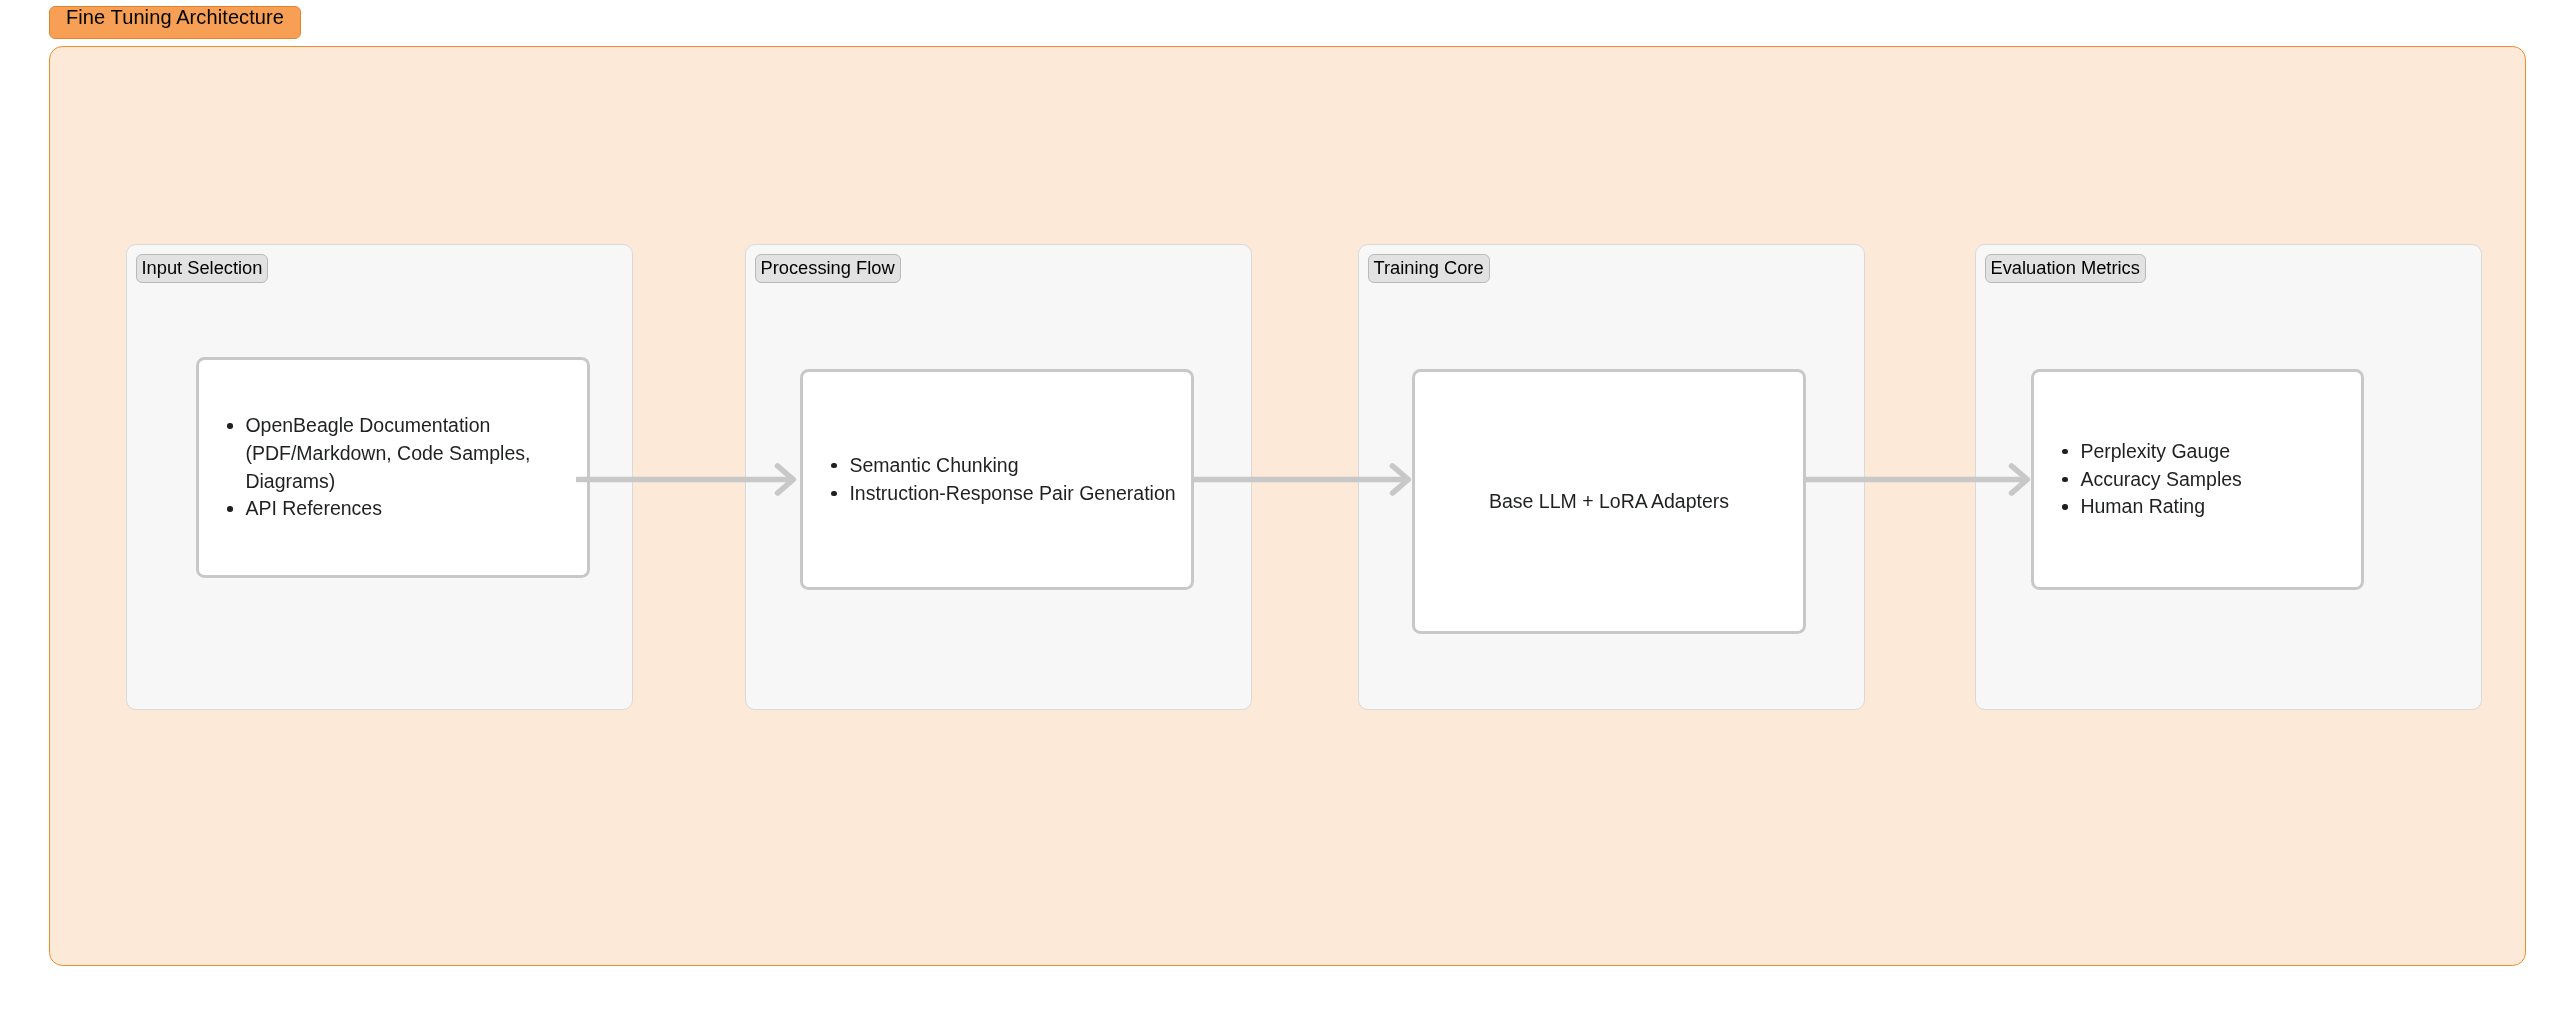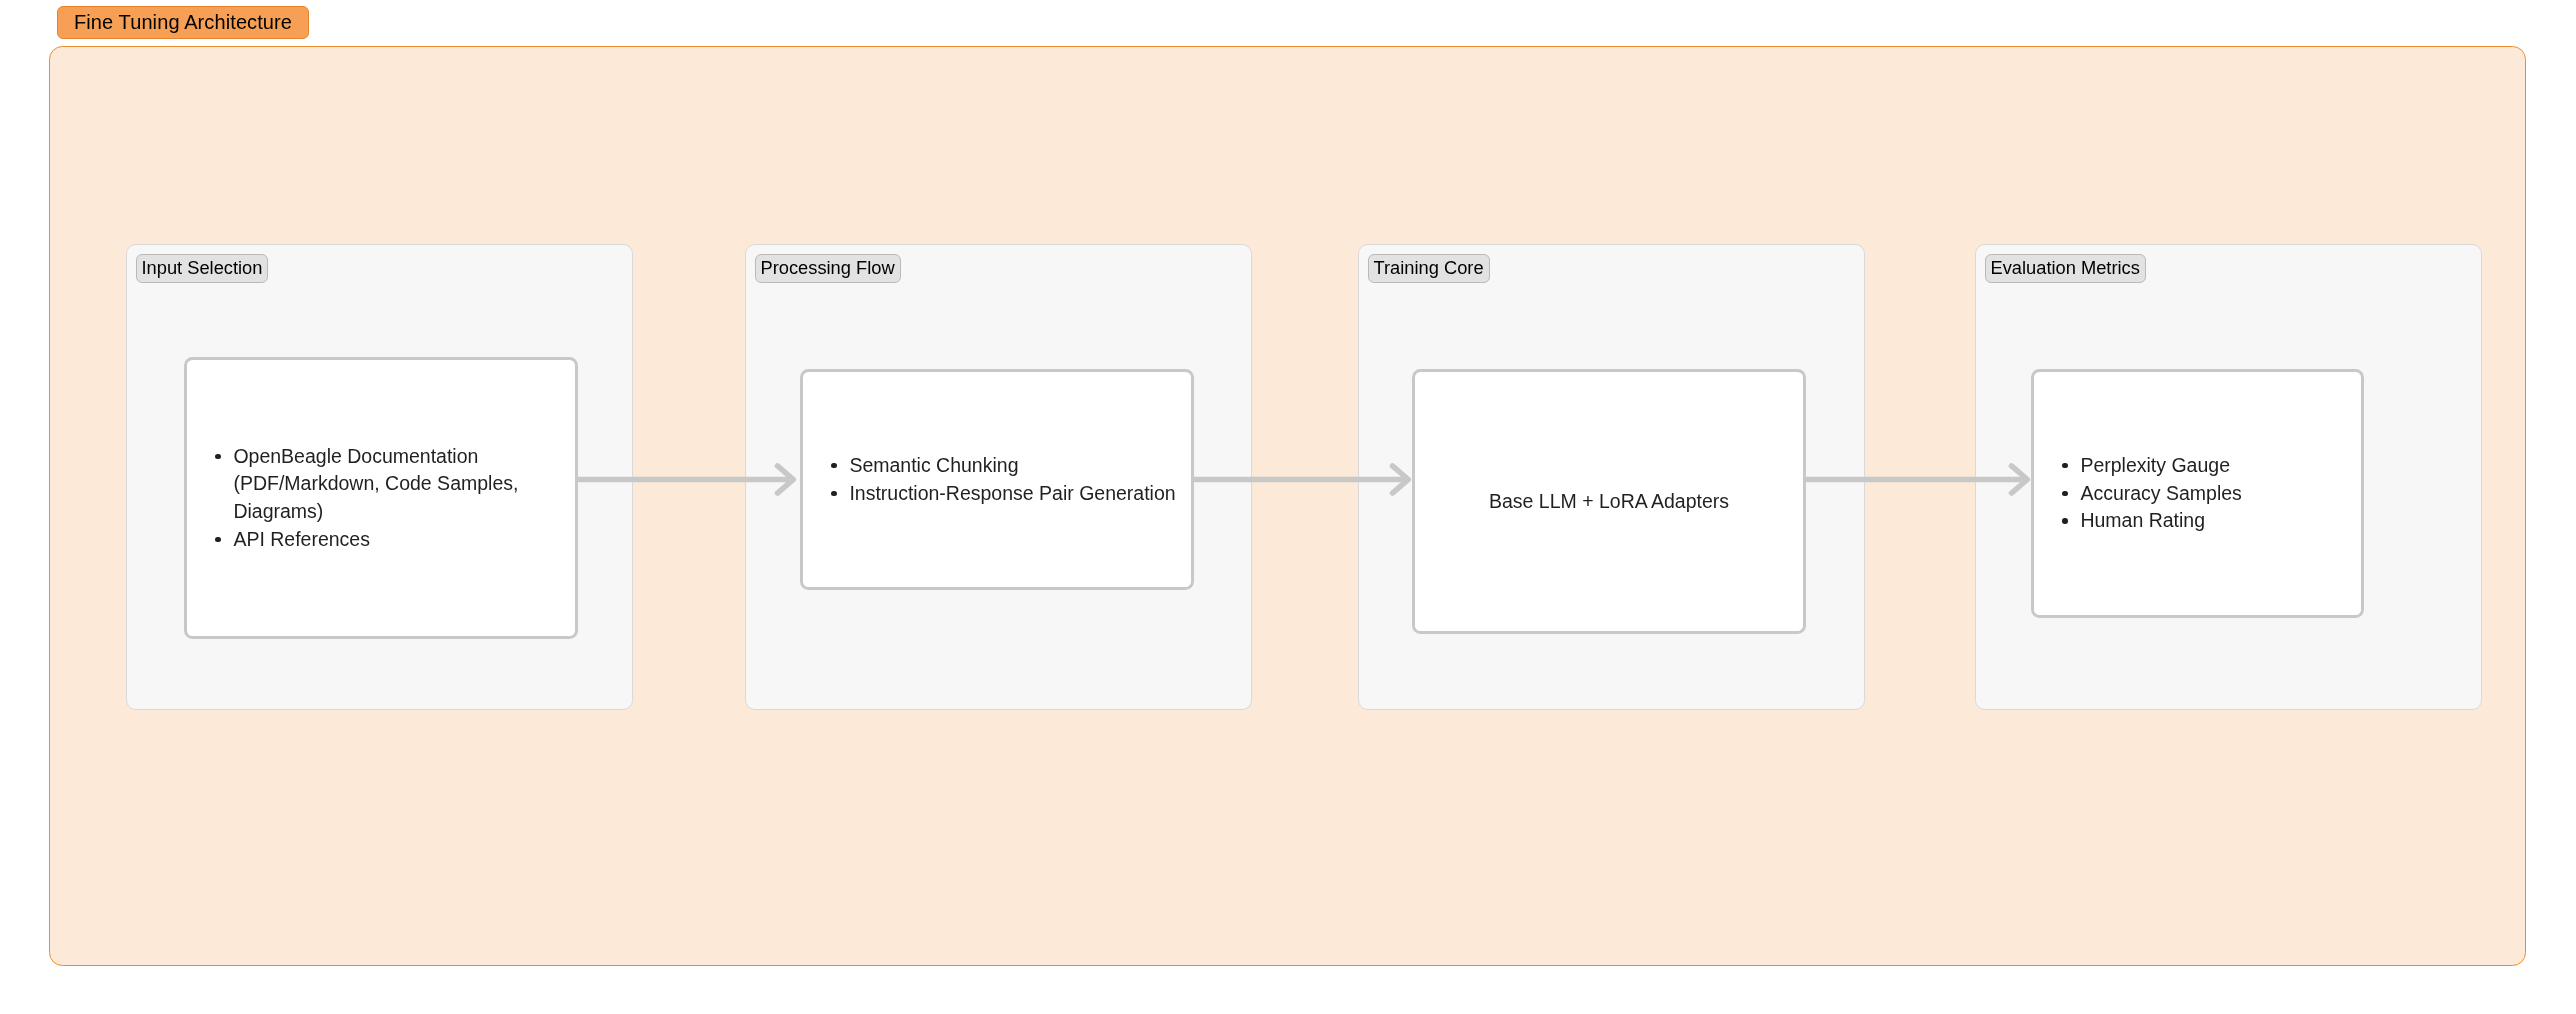--- a/index.html
+++ b/index.html
@@ -15,32 +15,31 @@
     overflow: hidden;
   }
 
   
   #diagram-title {
     position: absolute;
     left: 49px;
     top: 5.5px;
     height: 33px;
     display: flex;
-    align-items: center;
+    align-items: flex-start;
     padding: 0 16px;
     background: #f7a055;
     border: 1.2px solid #e8822a;
     border-radius: 6.1px;
     box-sizing: border-box;
     color: #000000;
     font-size: 20px;
     line-height: 1;
     white-space: nowrap;
     letter-spacing: 0.1px;
-    margin-left: 8px;
   }
 
   
   #flow-frame {
     position: absolute;
     left: 49px;
     top: 46px;
     width: 2477px;
     height: 920px;
     background: #fce9d8;
@@ -86,24 +85,24 @@
   
   .node {
     position: absolute;
     background: #ffffff;
     border: 3px solid #c8c8c8;
     border-radius: 8.5px;
     box-sizing: border-box;
     display: flex;
     align-items: center;
   }
-  .node-1 { left: 184px;  top: 357px;  width: 394px; height: 282px; }
+  .node-1 { left: 196px;  top: 357px;  width: 394px; height: 221px; }
   .node-2 { left: 800px; top: 369px;  width: 394px; height: 221px; }
   .node-3 { left: 1412px; top: 369px;  width: 394px; height: 265px; }
-  .node-4 { left: 2031px; top: 369px;  width: 333px; height: 249px; }
+  .node-4 { left: 2031px; top: 369px;  width: 333px; height: 221px; }
 
   .node-list {
     margin: 0;
     padding: 0 11px 0 44px;
     list-style: none;
     width: 100%;
     box-sizing: border-box;
   }
   .node-list li {
     position: relative;

